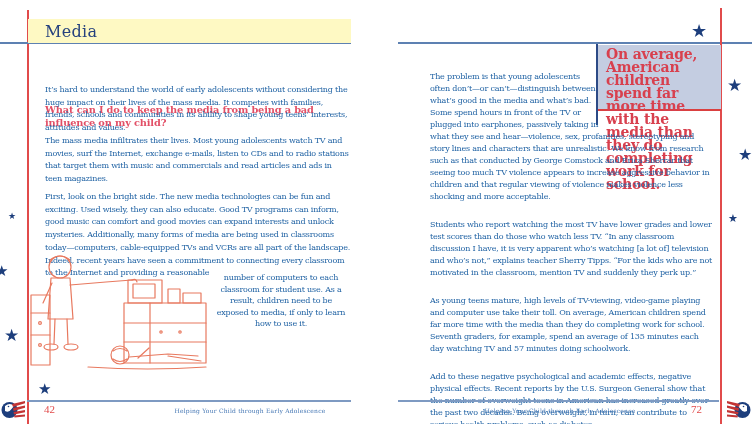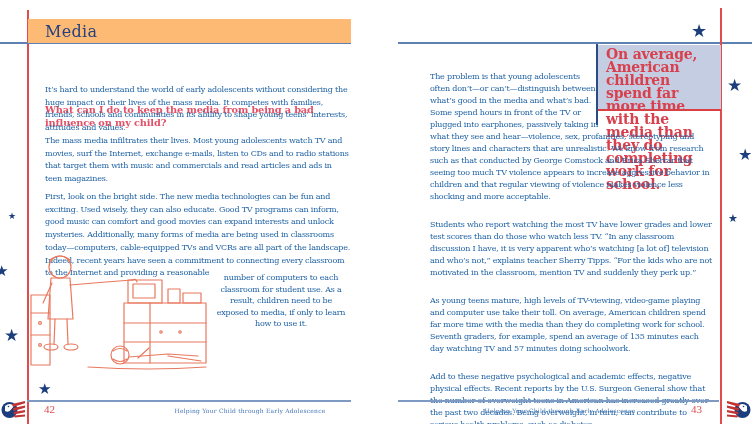--- a/index.html
+++ b/index.html
@@ -7,21 +7,21 @@
        font-family:"DejaVu Serif", serif;}
   #canvas{position:relative;width:752px;height:424px;overflow:hidden;background:#fff;}
 
   
   .vrule-red{position:absolute;width:2px;background:#e14b4b;}
   .hrule-blue{position:absolute;height:2px;background:#5d81b2;}
   .hrule-footer{position:absolute;height:2px;background:#7e9ac2;}
   .vrule-navy{position:absolute;width:2px;background:#2c4a86;}
 
   
-  .chapter-bar{position:absolute;left:28px;top:19px;width:323px;height:24px;background:#fdba74;}
+  .chapter-bar{position:absolute;left:28px;top:19px;width:323px;height:24px;background:#fef9c3;}
   .chapter-title{position:absolute;left:17px;top:3px;font-size:16px;color:#26427e;letter-spacing:.3px;}
 
   
   .qhead{position:absolute;left:45px;top:55px;width:314px;font-weight:bold;
          font-size:9.8px;line-height:13px;color:#e24f66;letter-spacing:-.15px;margin-top:48px;}
   .body-txt{color:#2163a4;font-size:8px;letter-spacing:-.2px;}
   .lp{position:absolute;left:45px;width:306px;line-height:12.7px;}
   .wrapcol{position:absolute;left:215px;top:272px;width:132px;line-height:11.5px;text-align:center;}
 
   .rtext{position:absolute;left:430px;top:55px;width:283px;line-height:12px;}
@@ -140,21 +140,21 @@
     <div class="rtext body-txt">
       <div class="quote-spacer"></div>
       <p>The problem is that young adolescents often don’t—or can’t—distinguish between what’s good in the media and what’s bad. Some spend hours in front of the TV or plugged into earphones, passively taking in what they see and hear—violence, sex, profanities, stereotyping and story lines and characters that are unrealistic. We know from research such as that conducted by George Comstock and Erica Sherrar that seeing too much TV violence appears to increase aggressive behavior in children and that regular viewing of violence makes violence less shocking and more acceptable.</p>
       <p>Students who report watching the most TV have lower grades and lower test scores than do those who watch less TV. “In any classroom discussion I have, it is very apparent who’s watching [a lot of] television and who’s not,” explains teacher Sherry Tipps. “For the kids who are not motivated in the classroom, mention TV and suddenly they perk up.”</p>
       <p>As young teens mature, high levels of TV-viewing, video-game playing and computer use take their toll. On average, American children spend far more time with the media than they do completing work for school. Seventh graders, for example, spend an average of 135 minutes each day watching TV and 57 minutes doing schoolwork.</p>
       <p>Add to these negative psychological and academic effects, negative physical effects. Recent reports by the U.S. Surgeon General show that the number of overweight teens in American has increased greatly over the past two decades. Being overweight, in turn, can contribute to serious health problems, such as diabetes.</p>
     </div>
 
     <div class="hrule-footer" style="left:398px;top:400px;width:321px;"></div>
     <div class="foot-title" style="left:430px;">Helping Your Child through Early Adolescence</div>
-    <div class="pgnum" style="left:676px;width:26px;text-align:right;">43</div>
+    <div class="pgnum" style="left:676px;width:26px;text-align:right;">72</div>
 
     <svg class="logo" style="left:726px;transform:scaleX(-1);" width="25" height="22" viewBox="0 0 25 22">
       <circle cx="8.5" cy="11" r="8" fill="#1d3e7c"></circle>
       <path d="M4,7 q5,-4 9,0 l-2.5,3 q-2.5,4 -6.5,2 z" fill="#ffffff"></path>
       <circle cx="7.5" cy="7.5" r=".8" fill="#1d3e7c"></circle>
       <path d="M11,5 L24,2 L24,4.2 L12,8 Z" fill="#c23434"></path>
       <path d="M12,9 L24,6.5 L24,8.7 L12.5,12 Z" fill="#c23434"></path>
       <path d="M12.5,13 L24,11 L24,13.2 L13,15.5 Z" fill="#c23434"></path>
       <path d="M13,16.5 L24,15.5 L24,17.5 L13.5,18.5 Z" fill="#c23434"></path>
     </svg>

